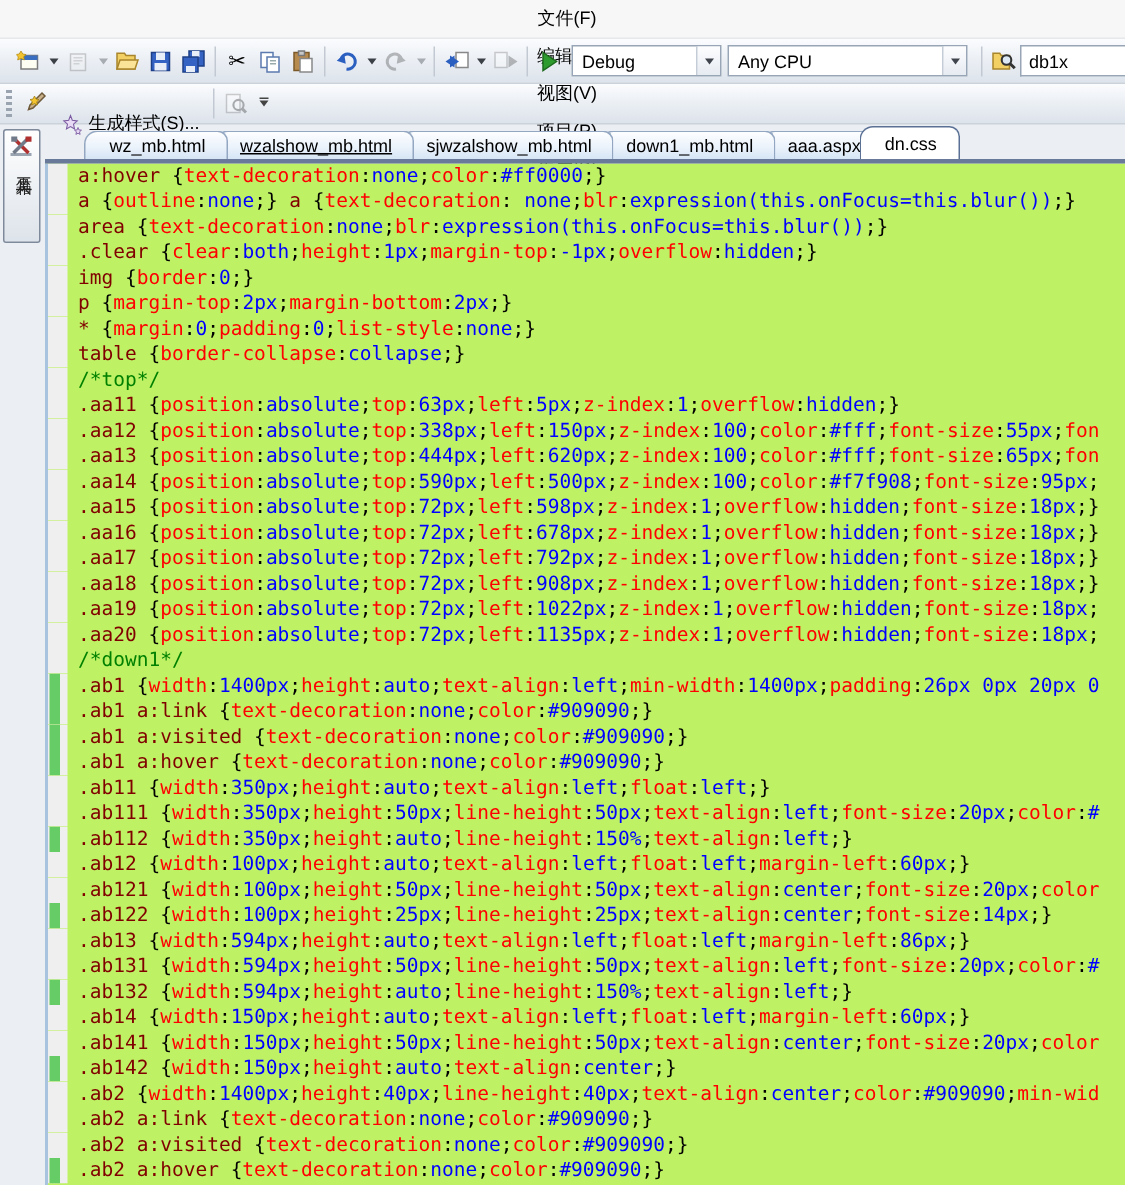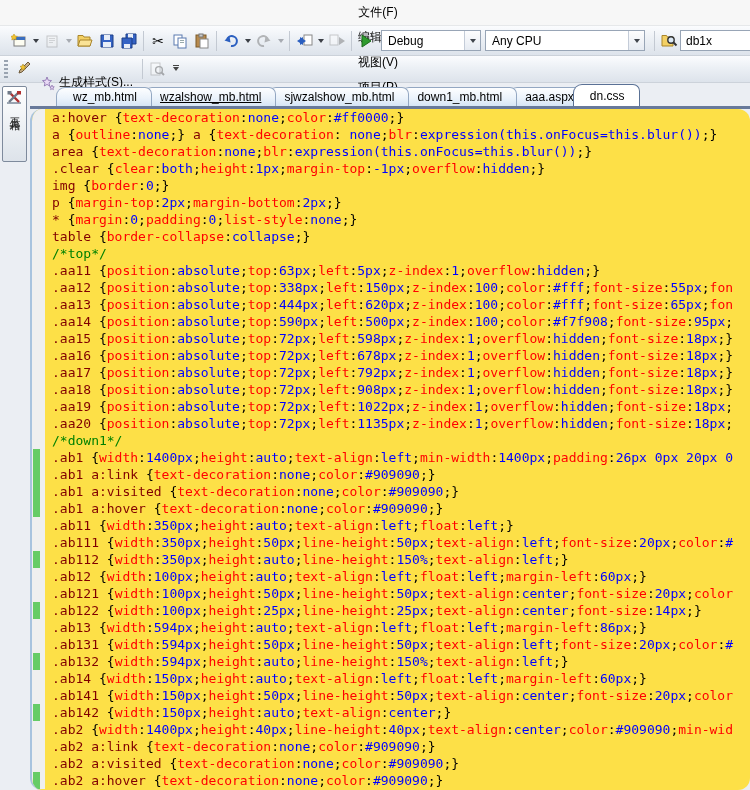--- a/index.html
+++ b/index.html
@@ -97,23 +97,22 @@
     background:linear-gradient(#ffffff,#dde3ea); border:1px solid #7e8a9c; border-radius:2px;
     display:flex; flex-direction:column; align-items:center; padding-top:3px; gap:3px;
   }
   .toolbox-label {
     writing-mode:vertical-lr; text-orientation:upright; font-size:11px; letter-spacing:1px; color:#222;
   }
 
   
   .editor {
     position:absolute; left:30px; top:109px; right:0; bottom:0;
-    background:#fde047; border-left:2px solid #a8c3de;
+    background:#bef264; border-left:2px solid #a8c3de;
     overflow:hidden;
-    border-radius:12px;
   }
   .code-line {
     position:relative; height:17px; line-height:17px;
     padding-left:20px;
     font-family:"DejaVu Sans Mono", monospace; font-size:13px;
     white-space:pre; overflow:hidden;
   }
   .code-line::before { content:""; position:absolute; left:0; top:0; bottom:0; width:13px; background:#efefef; }
   .code-line.changed::after { content:""; position:absolute; left:1px; top:0; bottom:0; width:7px; background:#66cc66; }
   .tok-s { color:#800000; }

